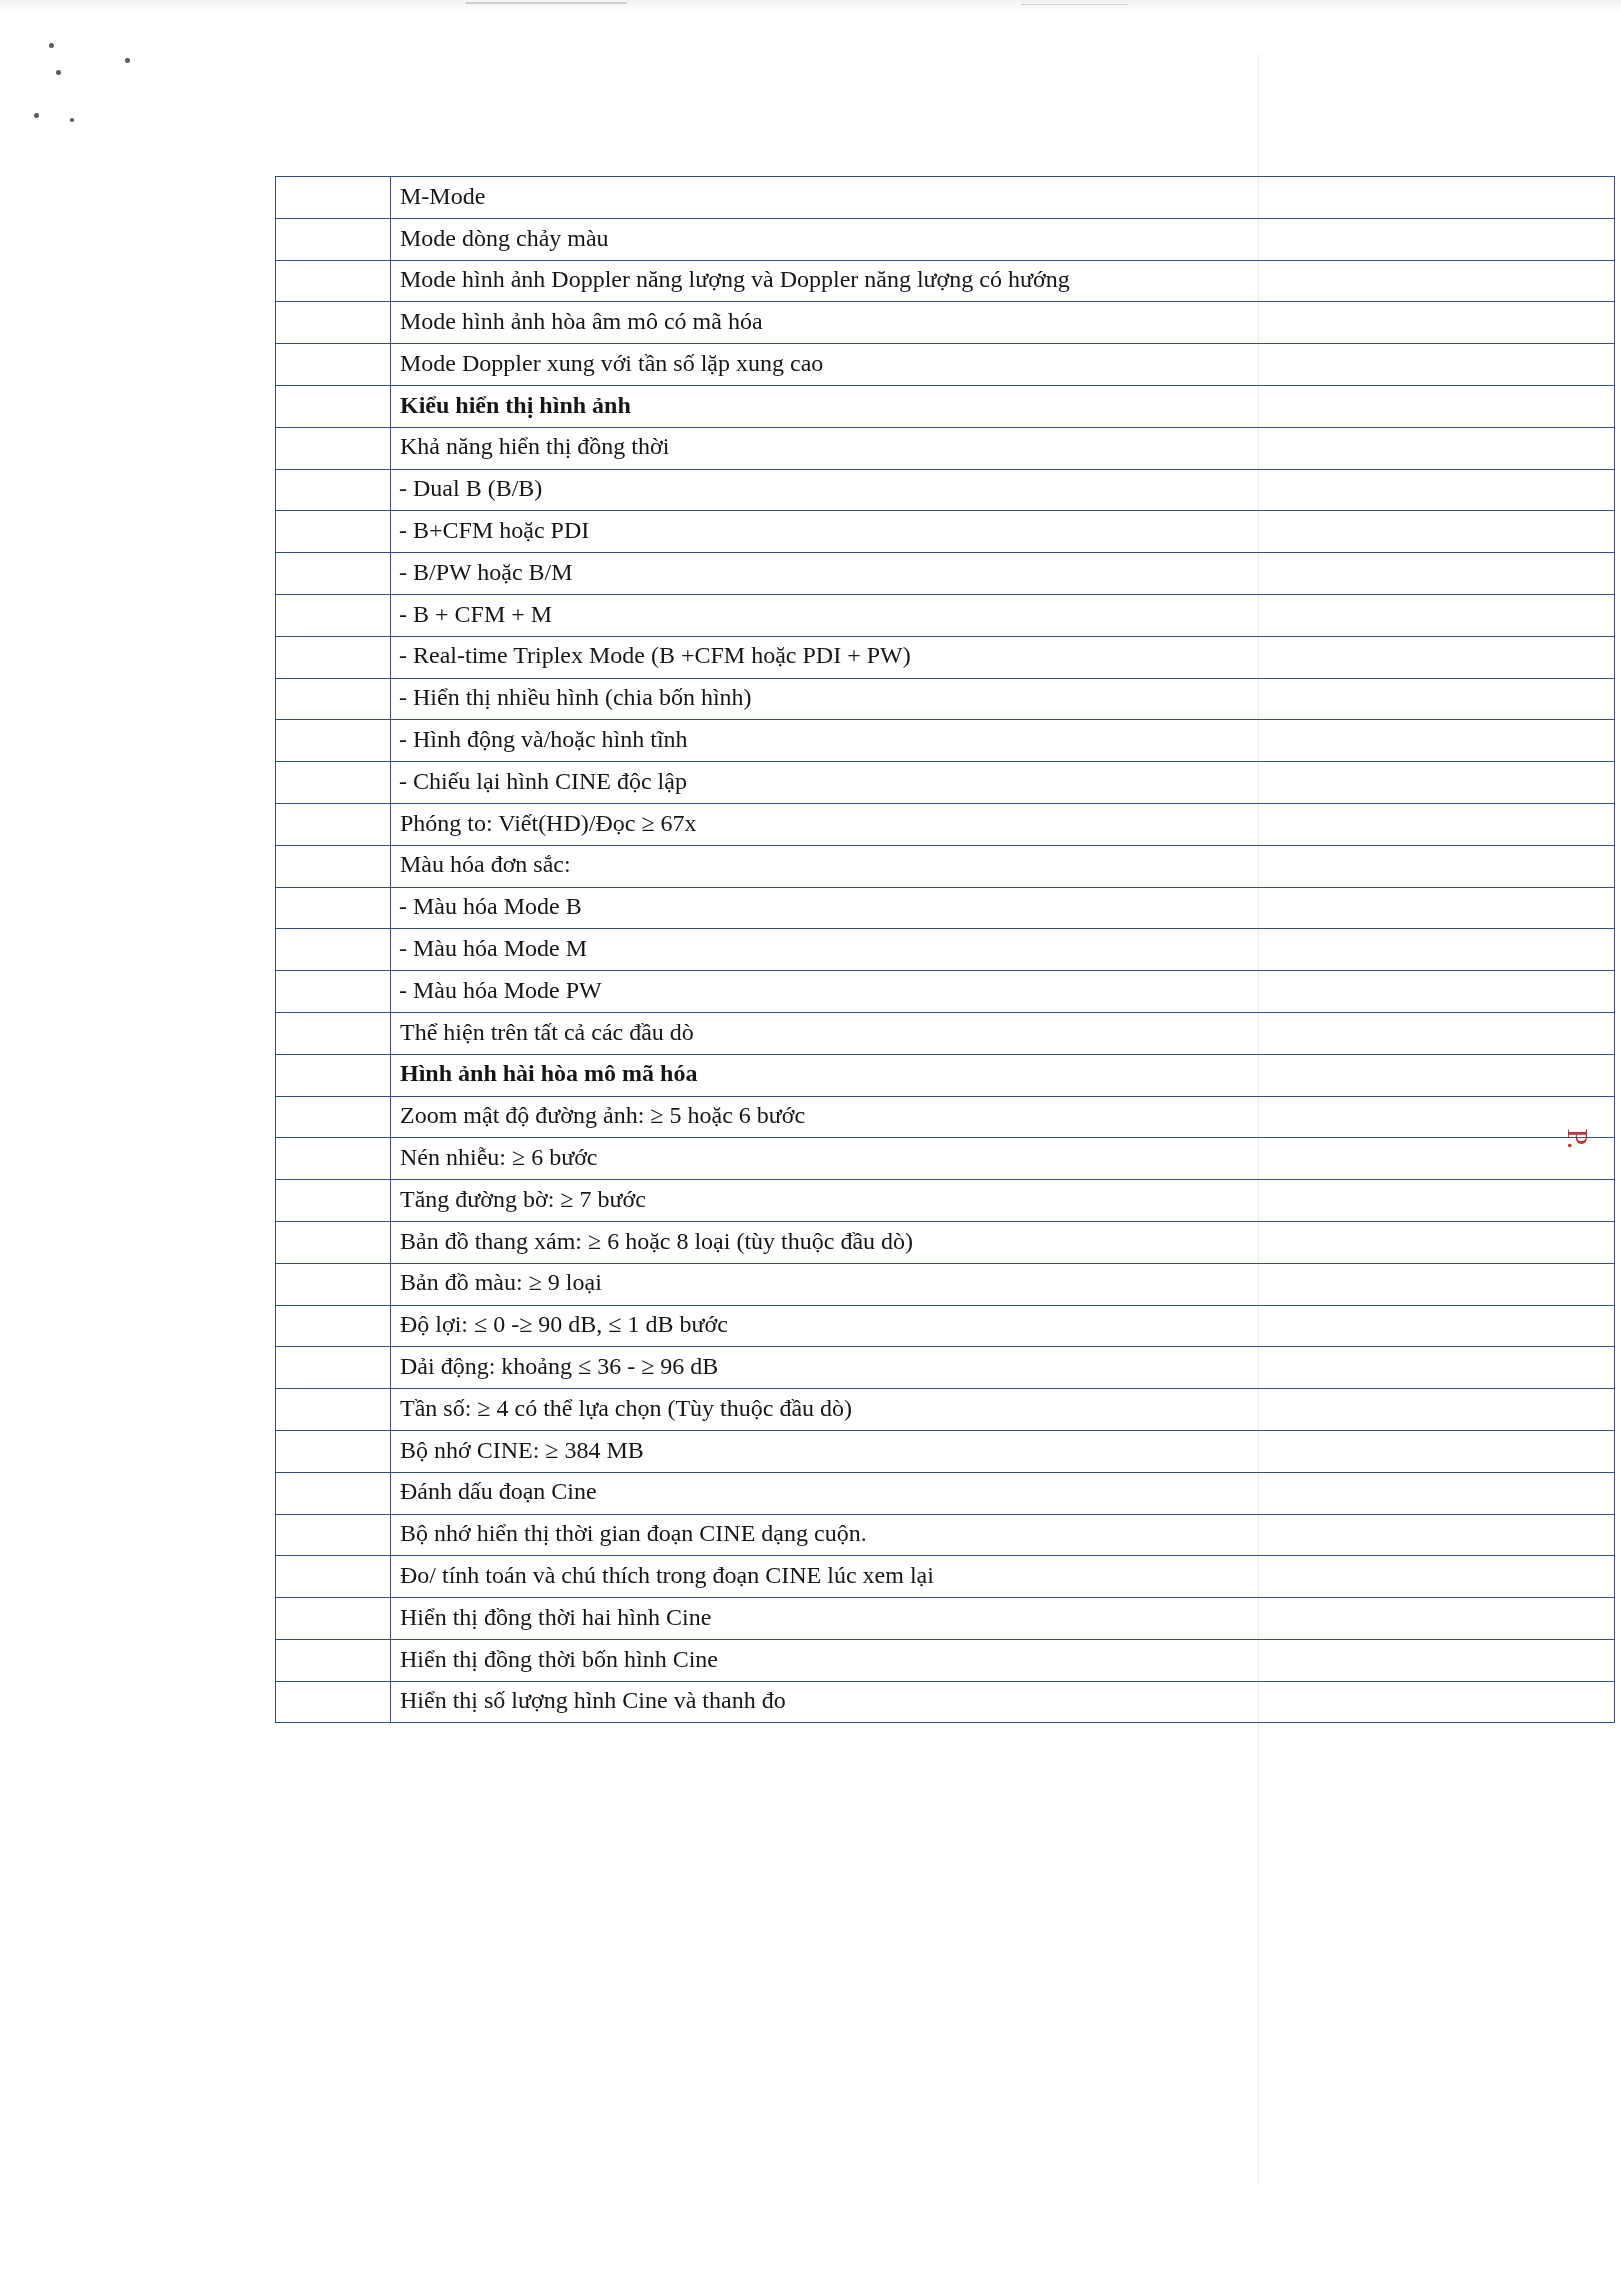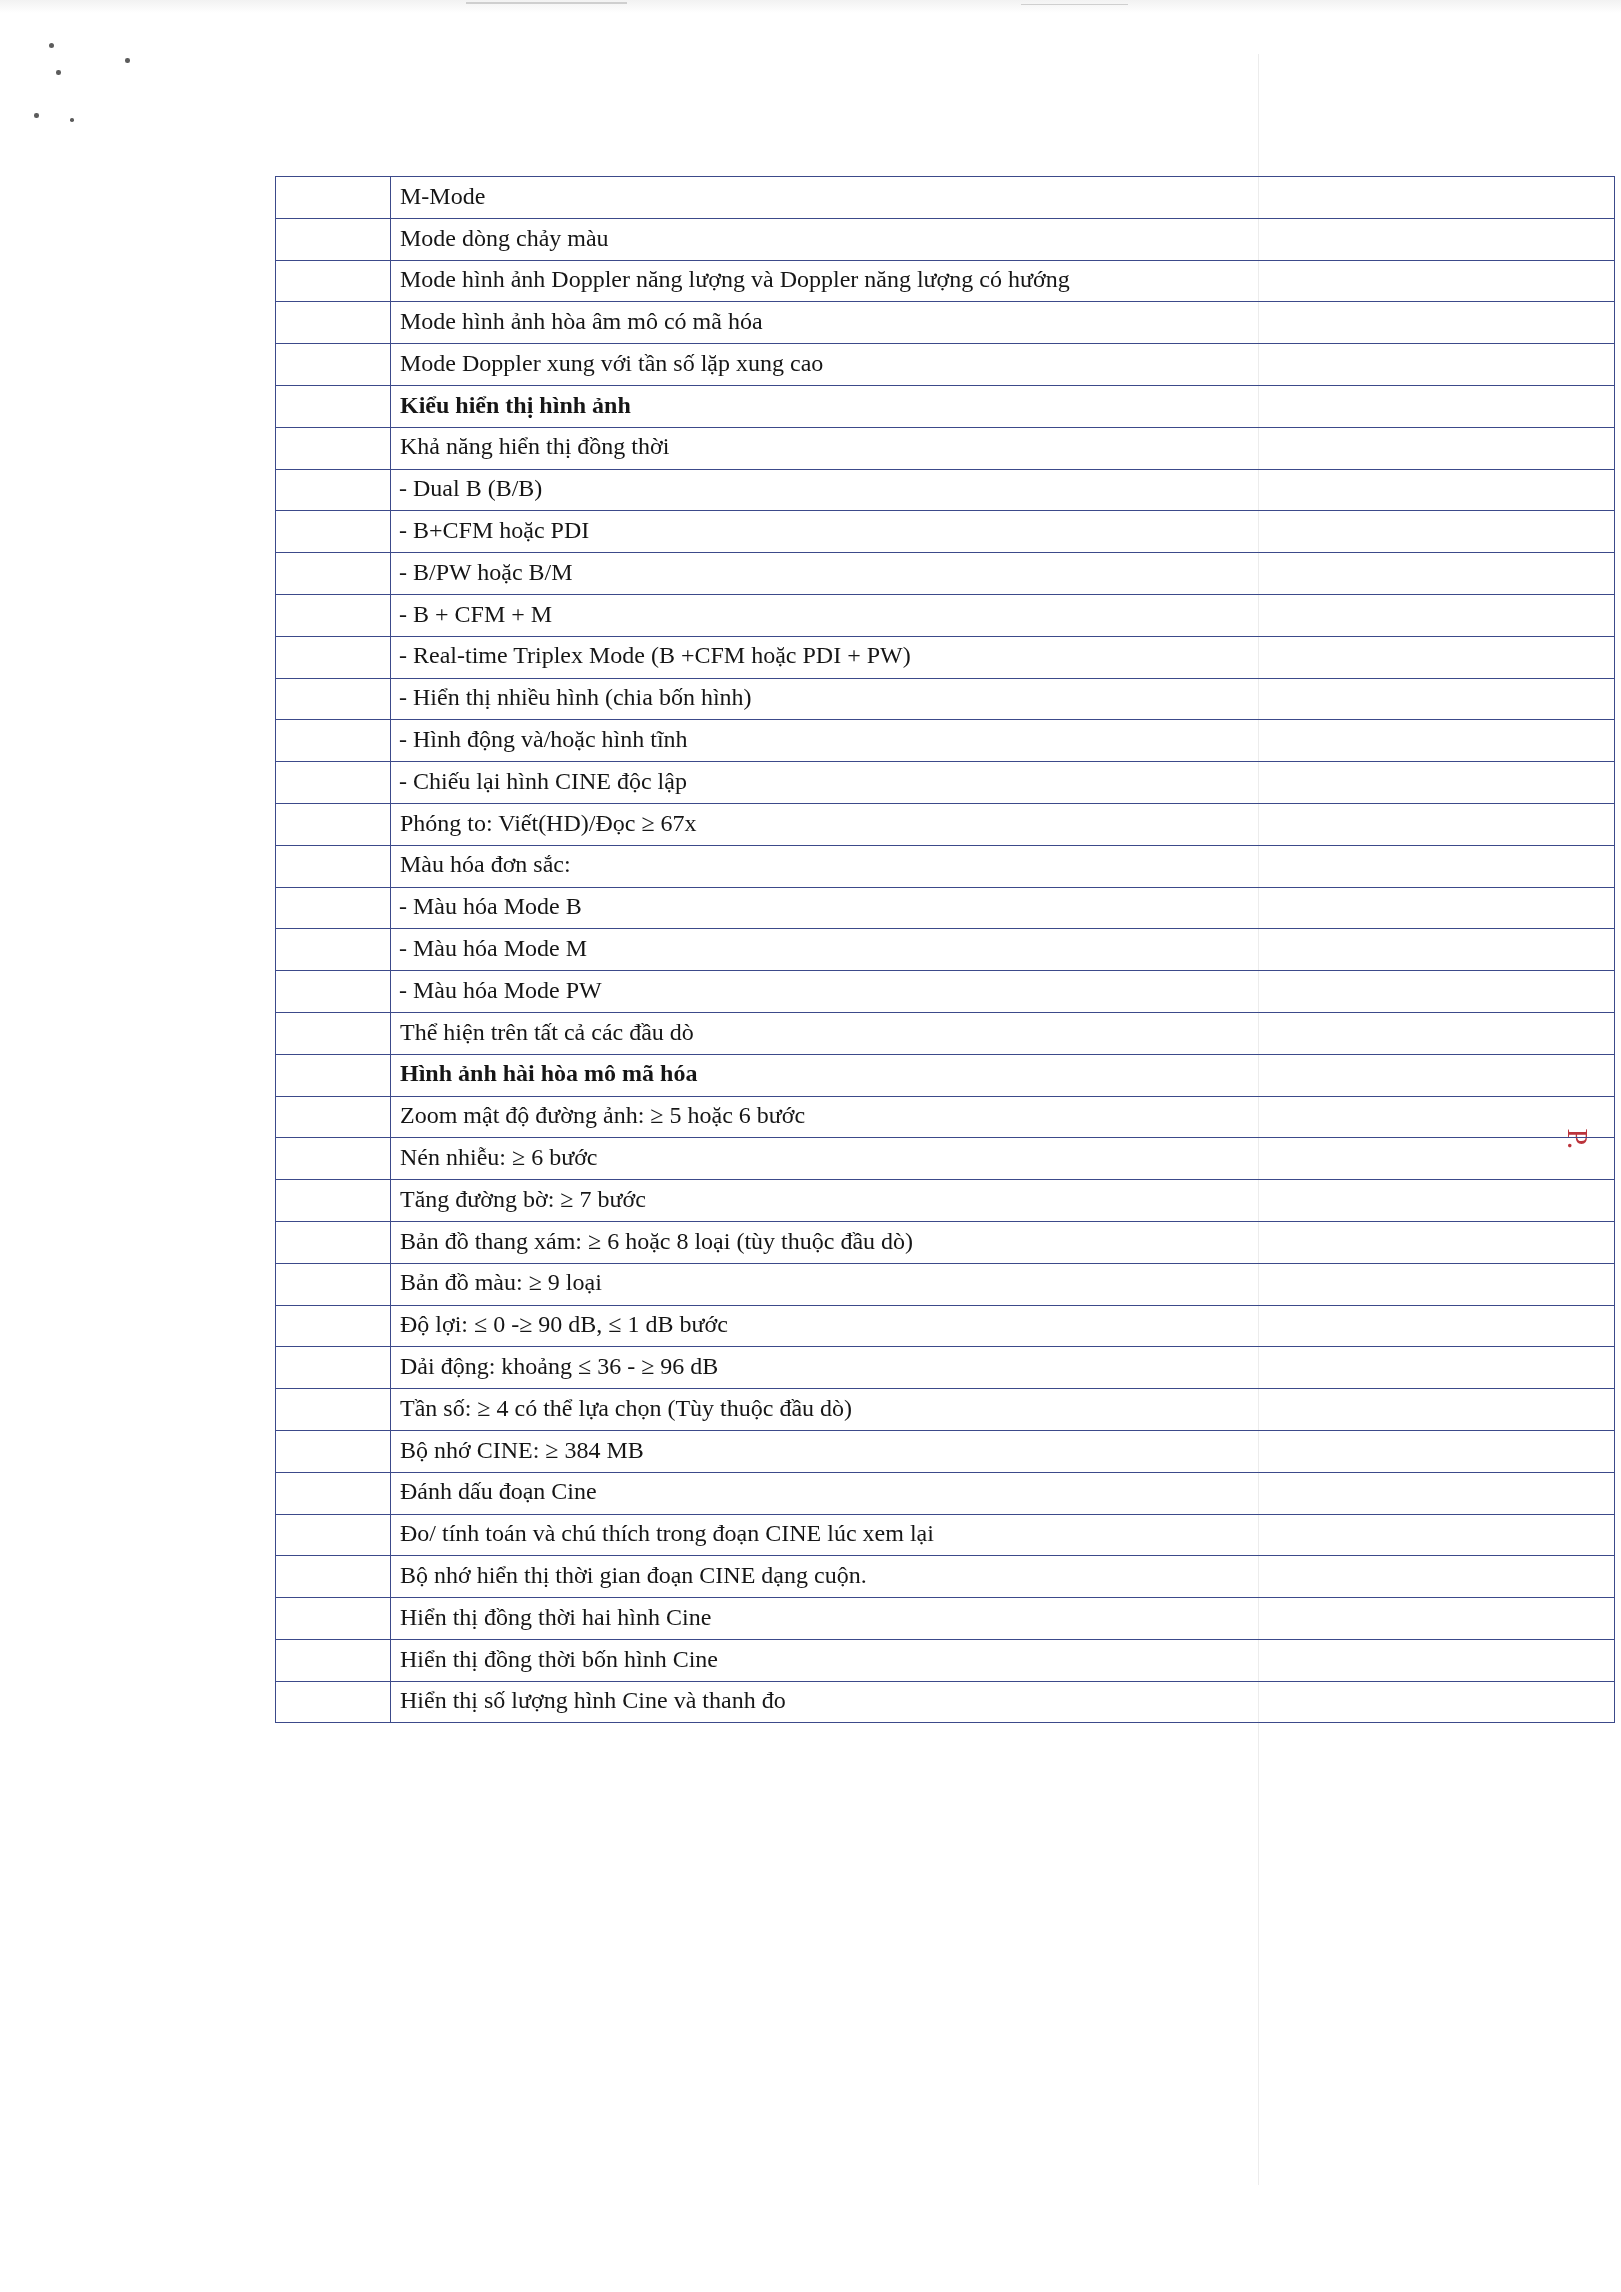--- a/index.html
+++ b/index.html
@@ -258,25 +258,25 @@
         <tr>
           <td class="col-num"></td>
           <td class="col-text">Bộ nhớ CINE: ≥ 384 MB</td>
         </tr>
         <tr>
           <td class="col-num"></td>
           <td class="col-text">Đánh dấu đoạn Cine</td>
         </tr>
         <tr>
           <td class="col-num"></td>
+          <td class="col-text">Bộ nhớ hiển thị thời gian đoạn CINE dạng cuộn.</td>
+        </tr>
+        <tr>
+          <td class="col-num"></td>
           <td class="col-text">Đo/ tính toán và chú thích trong đoạn CINE lúc xem lại</td>
-        </tr>
-        <tr>
-          <td class="col-num"></td>
-          <td class="col-text">Bộ nhớ hiển thị thời gian đoạn CINE dạng cuộn.</td>
         </tr>
         <tr>
           <td class="col-num"></td>
           <td class="col-text">Hiển thị đồng thời hai hình Cine</td>
         </tr>
         <tr>
           <td class="col-num"></td>
           <td class="col-text">Hiển thị đồng thời bốn hình Cine</td>
         </tr>
         <tr>

